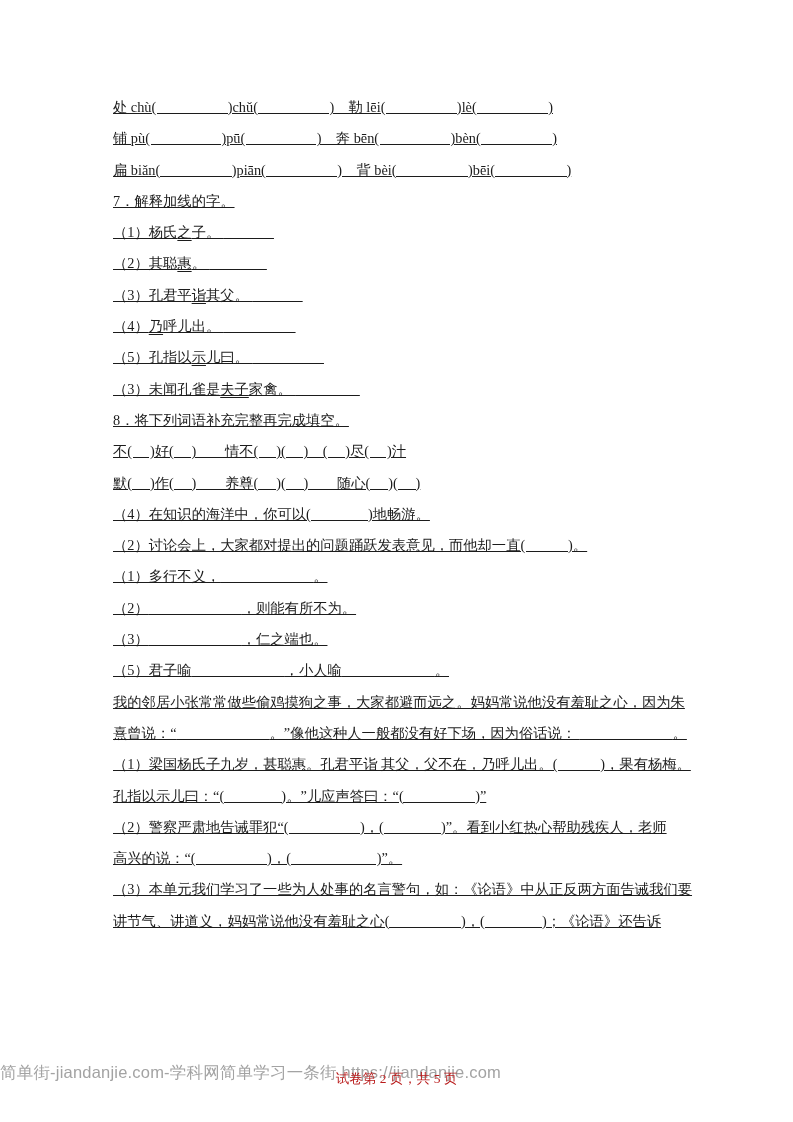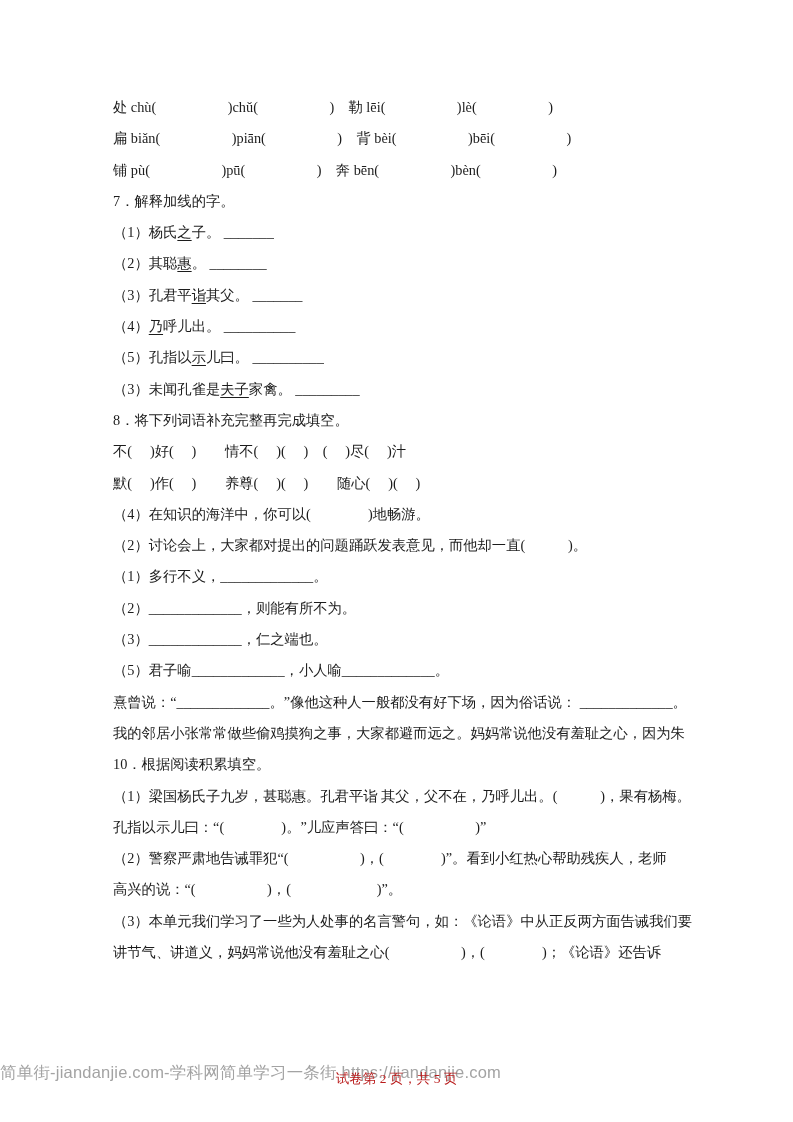--- a/index.html
+++ b/index.html
@@ -10,20 +10,21 @@
     background: #ffffff;
     overflow: hidden;
     font-family: "Liberation Serif", "DejaVu Serif", serif;
     color: #1c1c1c;
   }
   .doc {
     position: absolute;
     left: 113px;
     top: 92px;
     width: 578px;
+    text-decoration: underline;
   }
   .line {
     height: 31.3px;
     line-height: 31.3px;
     font-size: 14.3px;
     white-space: pre;
   }
   .ul {
     text-decoration: underline;
     text-underline-offset: 3px;
@@ -48,41 +49,40 @@
     font-size: 13.5px;
     color: #b91c1c;
   }
 </style>
 </head>
 <body>
 
 <div class="page">
   <div class="doc">
       <div class="line"><span>处 chù(　　　　　)chǔ(　　　　　)　勒 lēi(　　　　　)lè(　　　　　)</span></div>
+      <div class="line"><span>铺 pù(　　　　　)pū(　　　　　)　奔 bēn(　　　　　)bèn(　　　　　)</span></div>
       <div class="line"><span>扁 biǎn(　　　　　)piān(　　　　　)　背 bèi(　　　　　)bēi(　　　　　)</span></div>
-      <div class="line"><span>铺 pù(　　　　　)pū(　　　　　)　奔 bēn(　　　　　)bèn(　　　　　)</span></div>
       <div class="line"><span>7．解释加线的字。</span></div>
       <div class="line"><span>（1）杨氏</span><span class="ul">之</span><span>子。 </span><span>_______</span></div>
       <div class="line"><span>（2）其聪</span><span class="ul">惠</span><span>。 </span><span>________</span></div>
       <div class="line"><span>（3）孔君平</span><span class="ul">诣</span><span>其父。 </span><span>_______</span></div>
       <div class="line"><span>（4）</span><span class="ul">乃</span><span>呼儿出。 </span><span>__________</span></div>
       <div class="line"><span>（5）孔指以</span><span class="ul">示</span><span>儿曰。 </span><span>__________</span></div>
       <div class="line"><span>（3）未闻孔雀是</span><span class="ul">夫子</span><span>家禽。 </span><span>_________</span></div>
       <div class="line"><span>8．将下列词语补充完整再完成填空。</span></div>
       <div class="line"><span>不(　 )好(　 )　　情不(　 )(　 )　(　 )尽(　 )汁</span></div>
       <div class="line"><span>默(　 )作(　 )　　养尊(　 )(　 )　　随心(　 )(　 )</span></div>
       <div class="line"><span>（4）在知识的海洋中，你可以(　　　　)地畅游。</span></div>
       <div class="line"><span>（2）讨论会上，大家都对提出的问题踊跃发表意见，而他却一直(　　　)。</span></div>
       <div class="line"><span>（1）多行不义，</span><span>_____________</span><span>。</span></div>
       <div class="line"><span>（2）</span><span>_____________</span><span>，则能有所不为。</span></div>
       <div class="line"><span>（3）</span><span>_____________</span><span>，仁之端也。</span></div>
       <div class="line"><span>（5）君子喻</span><span>_____________</span><span>，小人喻</span><span>_____________</span><span>。</span></div>
+      <div class="line"><span>我的邻居小张常常做些偷鸡摸狗之事，大家都避而远之。妈妈常说他没有羞耻之心，因为朱</span></div>
       <div class="line"><span>熹曾说：“</span><span>_____________</span><span>。”像他这种人一般都没有好下场，因为俗话说： </span><span>_____________</span><span>。</span></div>
-      <div class="line"><span>我的邻居小张常常做些偷鸡摸狗之事，大家都避而远之。妈妈常说他没有羞耻之心，因为朱</span></div>
-      <div class="line"><span>10．根据阅读积累填空。</span></div>
       <div class="line"><span>（1）梁国杨氏子九岁，甚聪惠。孔君平诣 其父，父不在，乃呼儿出。(　　　)，果有杨梅。</span></div>
       <div class="line"><span>孔指以示儿曰：“(　　　　)。”儿应声答曰：“(　　　　　)”</span></div>
       <div class="line"><span>（2）警察严肃地告诫罪犯“(　　　　　)，(　　　　)”。看到小红热心帮助残疾人，老师</span></div>
       <div class="line"><span>高兴的说：“(　　　　　)，(　　　　　　)”。</span></div>
       <div class="line"><span>（3）本单元我们学习了一些为人处事的名言警句，如：《论语》中从正反两方面告诫我们要</span></div>
       <div class="line"><span>讲节气、讲道义，妈妈常说他没有羞耻之心(　　　　　)，(　　　　)；《论语》还告诉</span></div>
     </div>
   <div class="watermark">简单街-jiandanjie.com-学科网简单学习一条街 https://jiandanjie.com</div>
   <div class="pageinfo">试卷第 2 页，共 5 页</div>
 </div>

